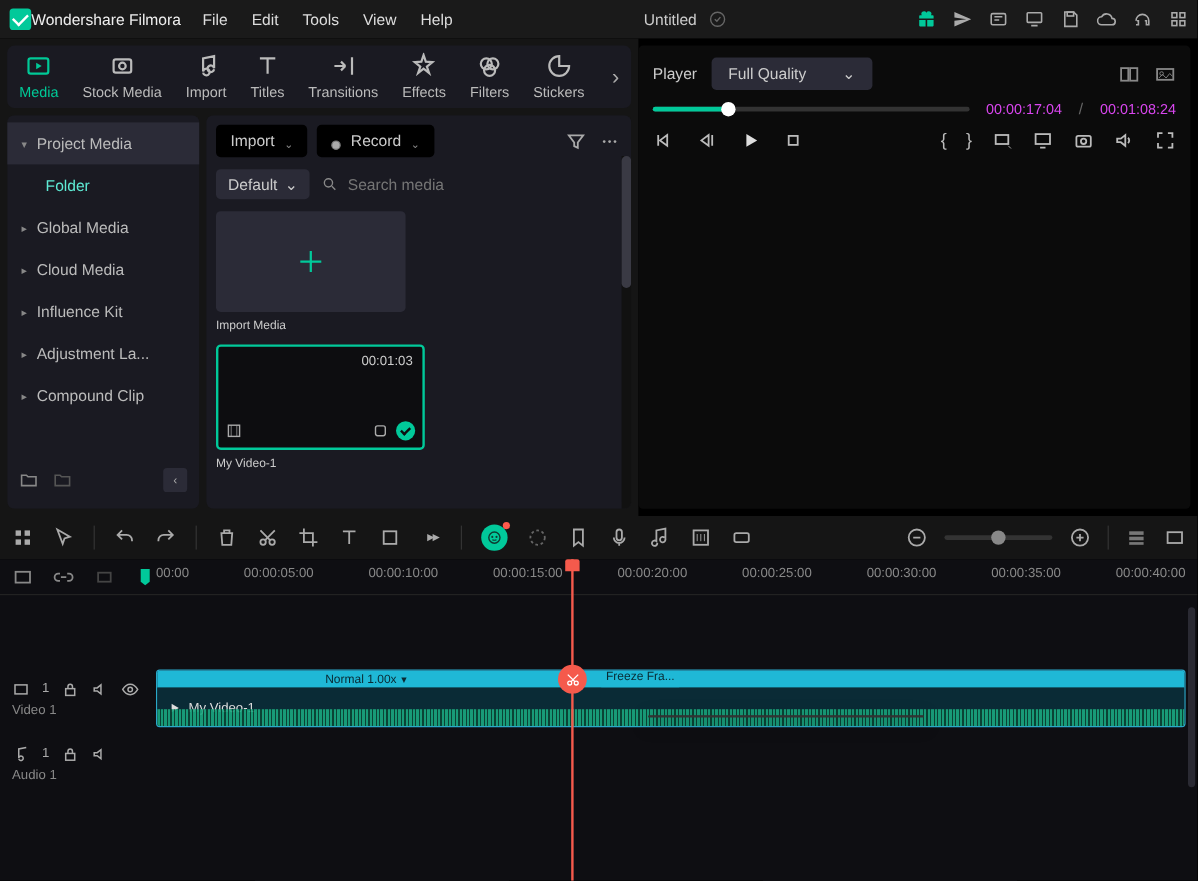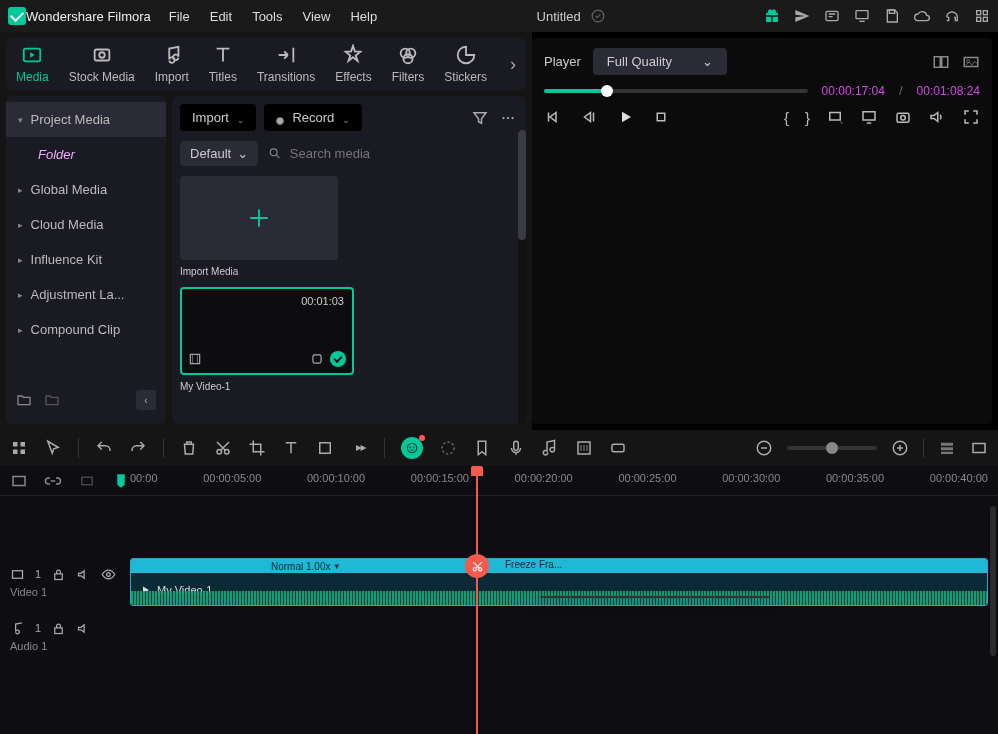--- a/index.html
+++ b/index.html
@@ -27,21 +27,21 @@
   .tab.active { color: #00c997; }
   .tab svg { width: 22px; height: 22px; fill: currentColor; }
   .tabs-scroll { color: #aaa; font-size: 18px; margin-left: auto; }
 
   
   .media-row { display: flex; gap: 6px; flex: 1; overflow: hidden; }
   .sidebar { width: 160px; background: #1a1a22; border-radius: 6px; padding: 6px 0; display: flex; flex-direction: column; }
   .side-item { padding: 10px 12px; display: flex; align-items: center; gap: 8px; font-size: 13px; color: #bbb; cursor: pointer; }
   .side-item .chev { font-size: 9px; color: #888; }
   .side-item.active { background: #2b2b37; }
-  .side-sub { padding: 10px 12px 10px 32px; color: #f0abfc; font-size: 13px; cursor: pointer; font-style: italic; }
+  .side-sub { padding: 10px 12px 10px 32px; color: #5eead4; font-size: 13px; cursor: pointer; }
   .side-footer { margin-top: auto; padding: 8px 10px; display: flex; gap: 12px; align-items: center; }
   .side-footer svg { width: 16px; height: 16px; fill: #888; }
   .side-collapse { margin-left: auto; width: 20px; height: 20px; background: #2b2b37; border-radius: 3px; display:flex; align-items:center; justify-content:center; font-size:10px; color:#aaa; }
 
   .content { flex: 1; background: #1a1a22; border-radius: 6px; padding: 8px; display: flex; flex-direction: column; gap: 10px; position:relative; }
   .content-scrim { position:absolute; right:0; top:34px; bottom:0; width:8px; background:#111; border-radius:0 6px 6px 0; }
   .content-scrim-thumb { position:absolute; right:0; top:34px; width:8px; height:110px; background:#3a3a44; border-radius:4px; }
   .content-top { display: flex; align-items: center; gap: 8px; }
   .pill { background: #000000; padding: 6px 12px; border-radius: 4px; display: flex; align-items: flex-end; gap: 8px; color: #ccc; font-size: 13px; cursor:pointer; }
   .pill .chev { font-size: 9px; color: #888; }

